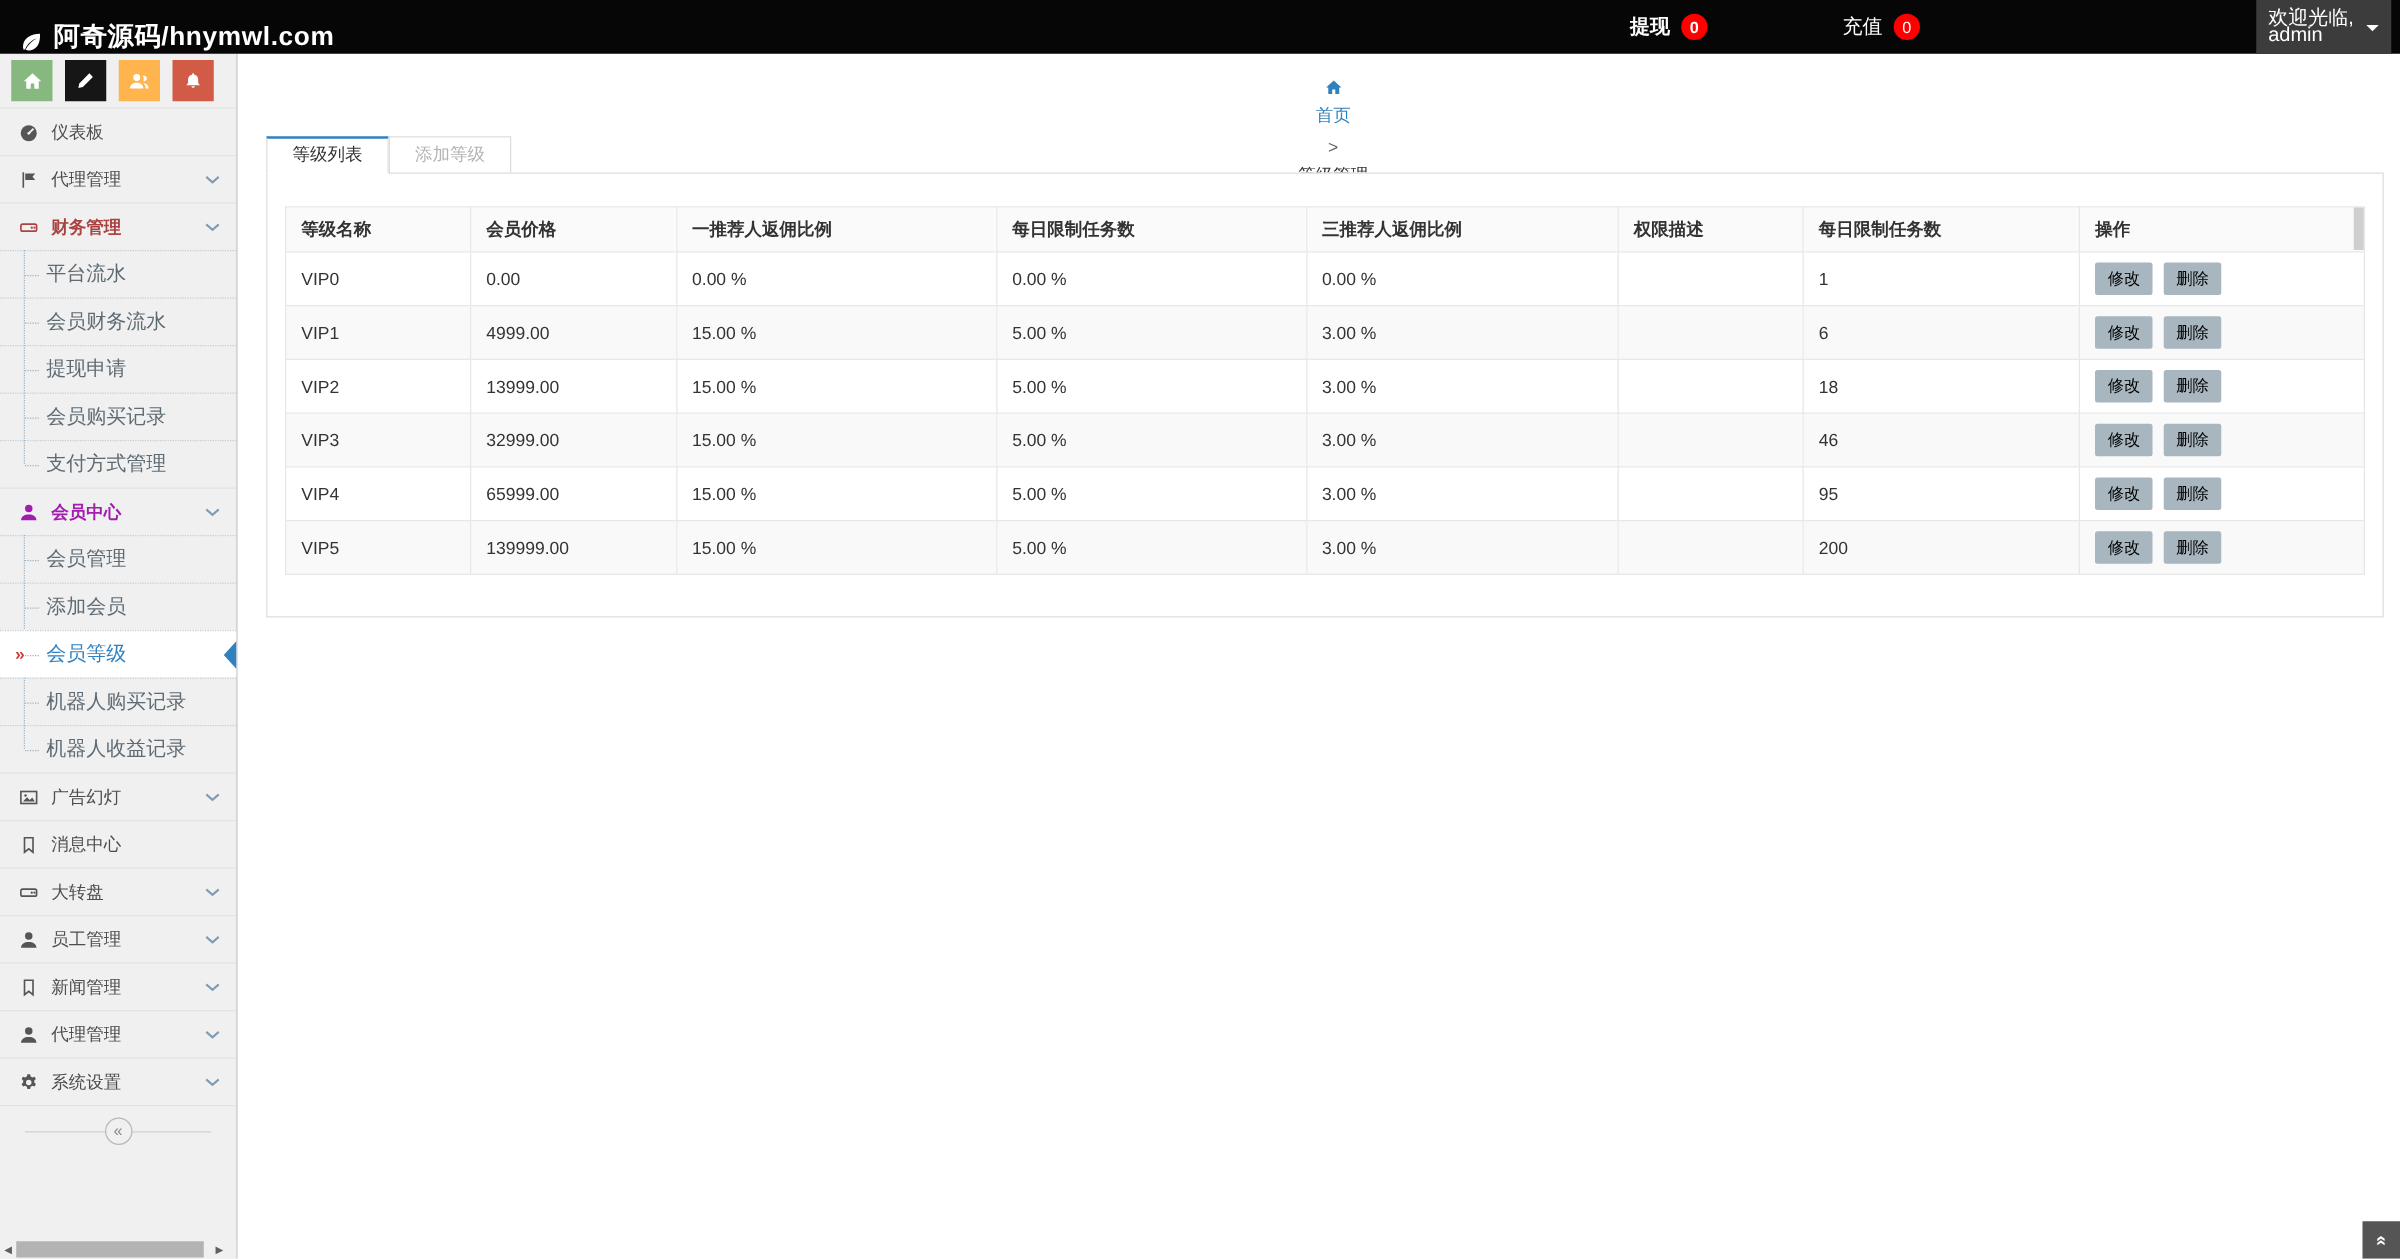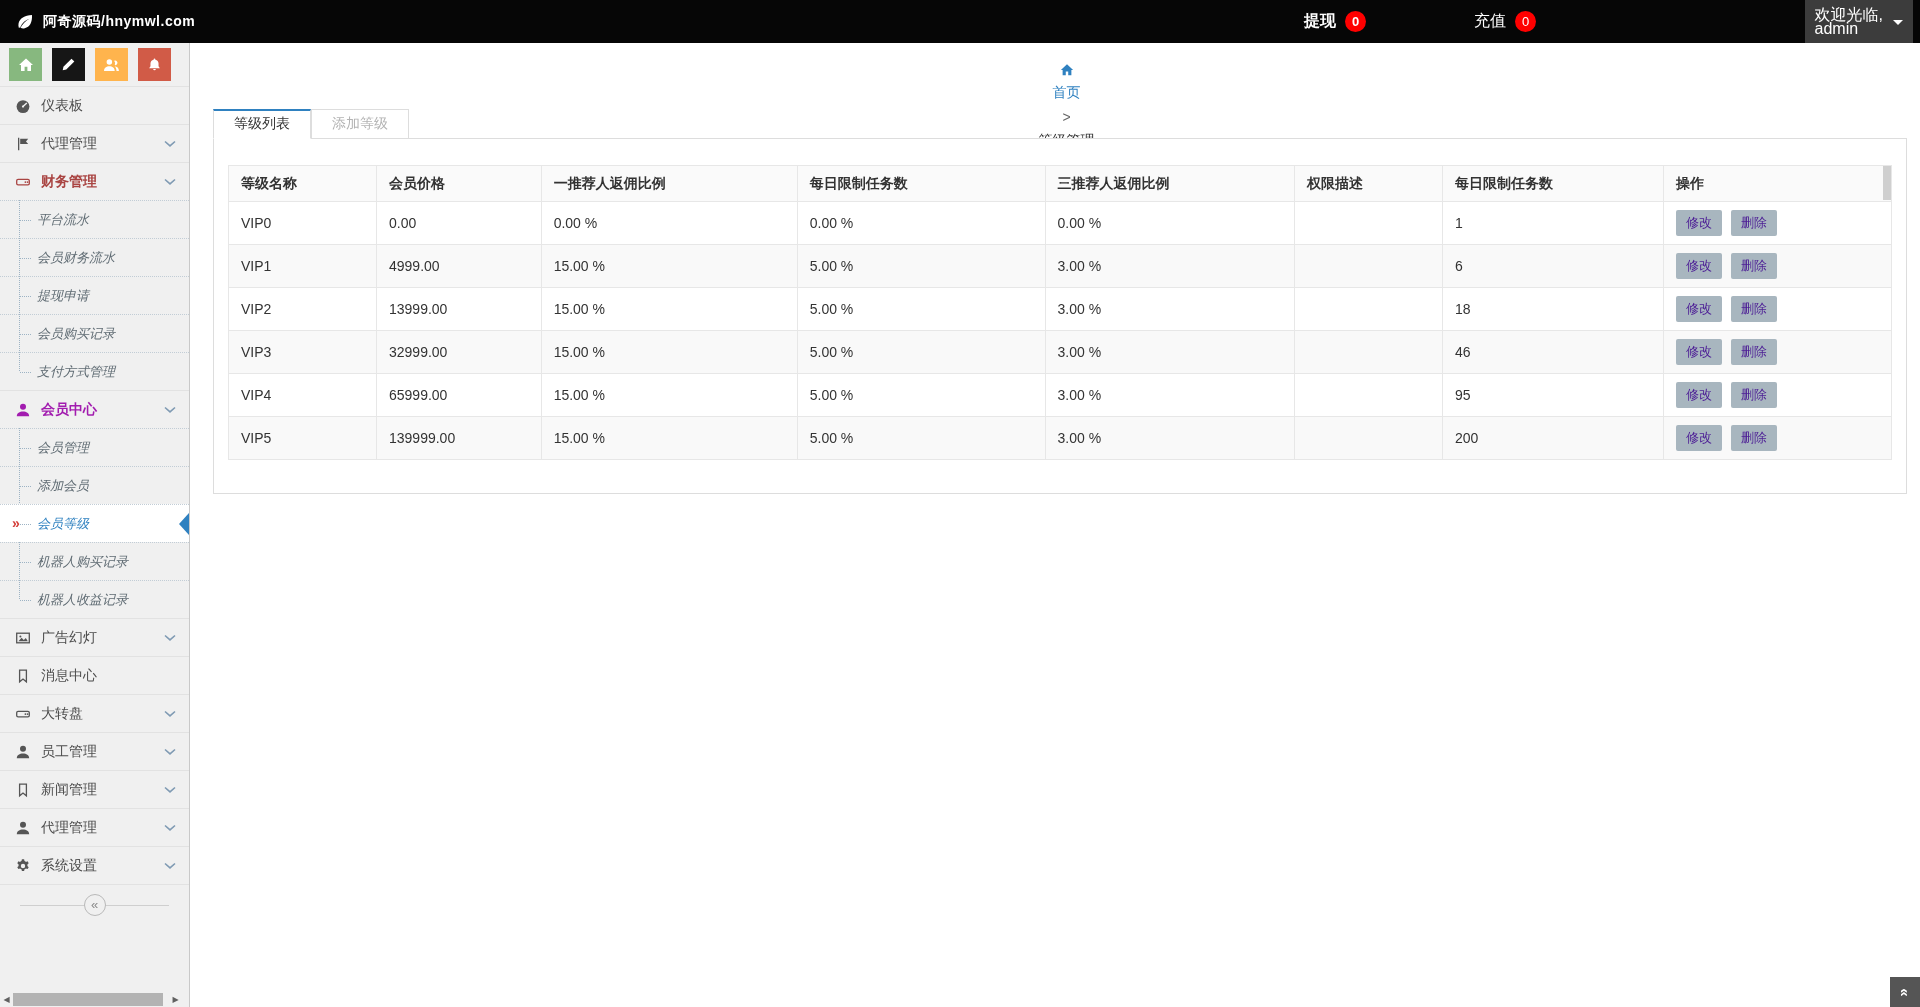--- a/index.html
+++ b/index.html
@@ -5,21 +5,21 @@
   * { margin:0; padding:0; box-sizing:border-box; }
   html,body { width:1920px; height:1007px; overflow:hidden; }
   body {
     font-family:"Liberation Sans","DejaVu Sans",sans-serif;
     font-size:14px; color:#333; background:#fff; position:relative;
   }
   svg { display:block; }
 
   
   .topbar { position:absolute; top:0; left:0; width:1920px; height:43px; background:#060606; color:#fff; z-index:30; }
-  .brand { position:absolute; left:16px; top:0; height:43px; display:flex; align-items:center; gap:9px; font-size:14px; font-weight:bold; letter-spacing:.5px; }
+  .brand { position:absolute; left:16px; top:0; height:43px; display:flex; align-items:flex-end; gap:9px; font-size:21px; font-weight:bold; letter-spacing:.5px; }
   .brand-icon { color:#fff; }
   .top-link { position:absolute; top:0; height:43px; display:flex; align-items:center; gap:9px; font-size:16px; cursor:pointer; }
   .top-link.withdraw { left:1304px;font-weight:bold; }
   .top-link.recharge { left:1474px; }
   .badge { min-width:21px; height:21px; border-radius:11px; background:#ff0000; color:#fff; font-size:13px; display:flex; align-items:center; justify-content:center; padding:0 6px; }
   .user-box { position:absolute; right:7px; top:0; height:43px; min-width:92px; background:#3c3c3c; display:flex; align-items:center; padding:0 10px; gap:10px; cursor:pointer; }
   .user-lines { font-size:16px; line-height:14px; }
   .caret-down { width:0; height:0; border-left:5px solid transparent; border-right:5px solid transparent; border-top:5px solid #fff; margin-top:2px; }
 
   
@@ -37,21 +37,21 @@
   .mi-label { font-size:14px; }
   .chev { position:absolute; right:13px; top:50%; transform:translateY(-50%); color:#7f9ab3; }
   .mi.danger, .mi.danger .mi-icon { color:#a94442; }
   .mi.primary, .mi.primary .mi-icon { color:#a21caf; }
   .mi.expanded .mi-label { font-weight:bold; }
 
   .submenu { position:relative; }
   .submenu::before { content:""; position:absolute; left:19px; top:0; bottom:19px; border-left:1px dotted #9db3c4; }
   .si { position:relative; height:38px; display:flex; align-items:center; padding-left:37px; color:#5f6b73; border-top:1px dotted #c2cdd6; cursor:pointer; }
   .si::before { content:""; position:absolute; left:20px; top:50%; width:11px; border-top:1px dotted #9db3c4; }
-  .si-label { font-size:13px;font-style:italic; }
+  .si-label { font-size:16px; }
   .si.active { background:#fff; color:#2f81c0; }
   .si .act-arrow { display:none; }
   .si.active .act-arrow { display:block; position:absolute; left:12px; top:50%; transform:translateY(-54%); color:#d43f3a; font-weight:bold; font-size:14px; }
   .si.active::after { content:""; position:absolute; right:0; top:50%; transform:translateY(-50%); border-top:11px solid transparent; border-bottom:11px solid transparent; border-right:10px solid #2f81c0; }
 
   .collapse-row { position:relative; height:40px; border-top:1px solid #e2e2e2; cursor:pointer; }
   .collapse-row::before { content:""; position:absolute; left:20px; right:20px; top:50%; border-top:1px solid #cfcfcf; }
   .collapse-circle { position:absolute; left:50%; top:50%; transform:translate(-50%,-50%); width:22px; height:22px; border-radius:50%; border:1px solid #b9b9b9; background:#f0f0f0; color:#8a8a8a; display:flex; align-items:center; justify-content:center; font-size:13px; line-height:1; }
 
   .hscrollbar { position:absolute; bottom:0; left:0; width:189px; height:15px; background:#f0f0f0; display:flex; align-items:center; cursor:pointer; }
@@ -70,21 +70,21 @@
   .tab { height:30px; line-height:27px; padding:0 20px; border:1px solid #ddd; background:#fff; color:#b3b3b3; font-size:14px; cursor:pointer; margin-bottom:-1px;margin-top:14px; }
   .tab.active { border-top:2px solid #2f81c0; line-height:25px; color:#333; border-bottom:1px solid #fff; }
 
   .panel { margin:0 13px 0 22px; border:1px solid #ddd; height:356px; padding:26px 14px 14px 14px; position:relative; z-index:1; background:#fff; }
   .table-wrap { position:relative; }
   table { width:100%; border-collapse:collapse; font-size:14px; table-layout:fixed; }
   th, td { border:1px solid #e7e7e7; padding:0 12px; text-align:left; vertical-align:middle; overflow:hidden; white-space:nowrap; }
   th { height:36px; background:#fafafa; font-weight:bold; color:#333; }
   td { height:43px; color:#333; }
   tbody tr:nth-child(even) td { background:#f9f9f9; }
-  .btn-op { display:inline-block; background:#a8b6bf; color:#4c1d95; border:none; border-radius:2px; font-size:13px; padding:5px 10px; margin-right:5px; cursor:pointer; font-family:inherit; line-height:1.2; }
+  .btn-op { display:inline-block; background:#a8b6bf; color:#000000; border:none; border-radius:2px; font-size:13px; padding:5px 10px; margin-right:5px; cursor:pointer; font-family:inherit; line-height:1.2; }
   .vscroll { position:absolute; top:1px; right:1px; width:8px; height:34px; background:#cfcfcf; cursor:pointer; }
 
   .back-top { position:absolute; right:0; bottom:0; width:30px; height:30px; background:#555; display:flex; align-items:center; justify-content:center; cursor:pointer; z-index:40; }
   .bt-icon { color:#fff; transform:rotate(90deg); font-size:15px; font-weight:bold; }
 </style>
 </head>
 <body>
 
 <div class="page">
 

